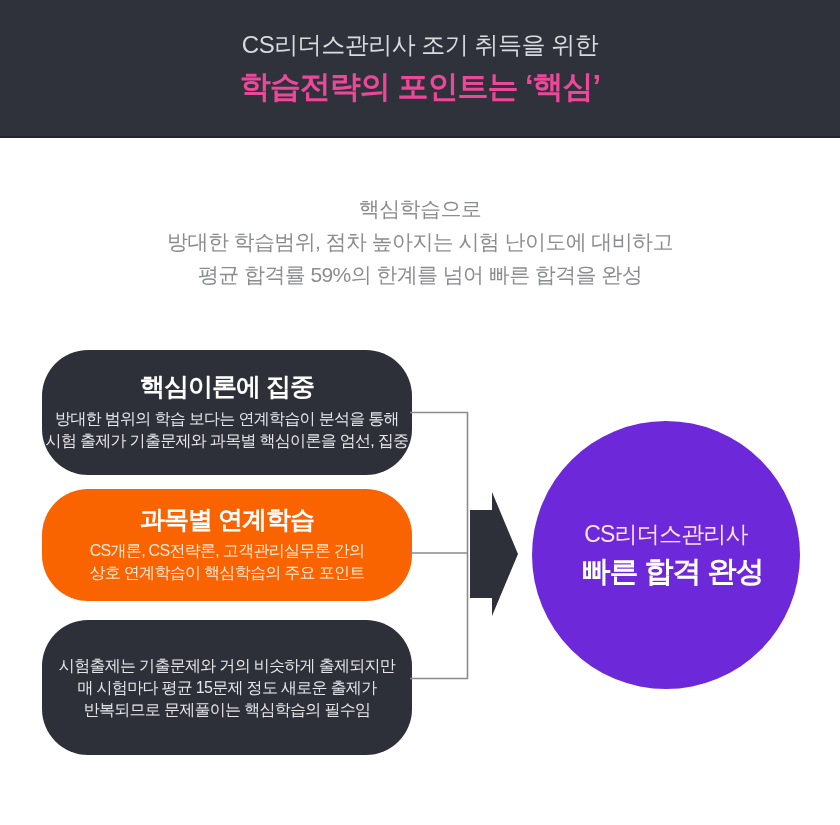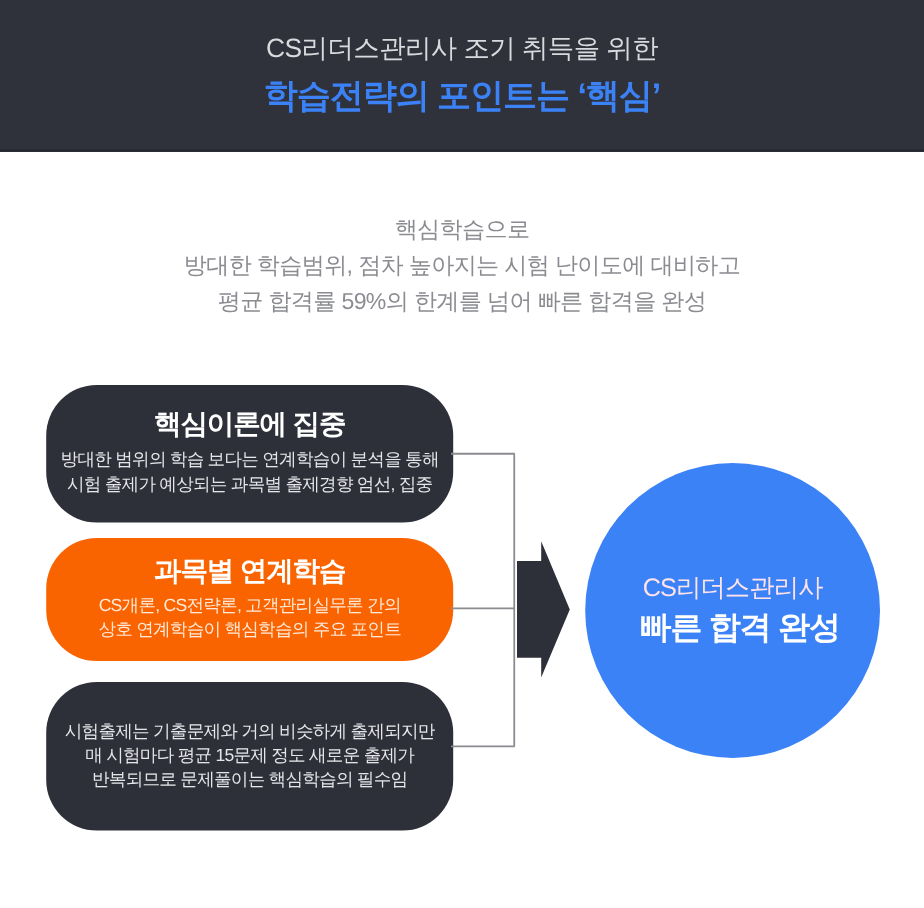--- a/index.html
+++ b/index.html
@@ -43,21 +43,21 @@
     color: #d9dade;
     font-size: 24px;
     font-weight: 400;
     letter-spacing: -0.5px;
     line-height: 1.2;
     margin-bottom: 8px;
     text-align: center;
     white-space: nowrap;
   }
   .header-line2 {
-    color: #3b82f6;
+    color: #ec4899;
     font-size: 31px;
     font-weight: 700;
     letter-spacing: -1px;
     line-height: 1.2;
     text-align: center;
     white-space: nowrap;
   }
 
   
   .lead {
@@ -144,21 +144,21 @@
   }
 
   
   .goal-circle {
     position: absolute;
     left: 532px;
     top: 421px;
     width: 268px;
     height: 268px;
     border-radius: 50%;
-    background: #3b82f6;
+    background: #6d28d9;
     display: flex;
     flex-direction: column;
     align-items: center;
     justify-content: center;
     text-align: center;
   }
   .goal-sub {
     color: #ffe3ea;
     font-size: 23px;
     font-weight: 400;
@@ -190,21 +190,21 @@
   <div class="lead">
     <div>핵심학습으로</div>
     <div>방대한 학습범위, 점차 높아지는 시험 난이도에 대비하고</div>
     <div>평균 합격률 59%의 한계를 넘어 빠른 합격을 완성</div>
   </div>
 
   <div class="card card-dark" id="card-1">
     <div class="card-title">핵심이론에 집중</div>
     <div class="card-body">
       <div>방대한 범위의 학습 보다는 연계학습이 분석을 통해</div>
-      <div>시험 출제가 예상되는 과목별 출제경향 엄선, 집중</div>
+      <div>시험 출제가 기출문제와 과목별 핵심이론을 엄선, 집중</div>
     </div>
   </div>
 
   <div class="card card-orange" id="card-2">
     <div class="card-title">과목별 연계학습</div>
     <div class="card-body">
       <div>CS개론, CS전략론, 고객관리실무론 간의</div>
       <div>상호 연계학습이 핵심학습의 주요 포인트</div>
     </div>
   </div>

